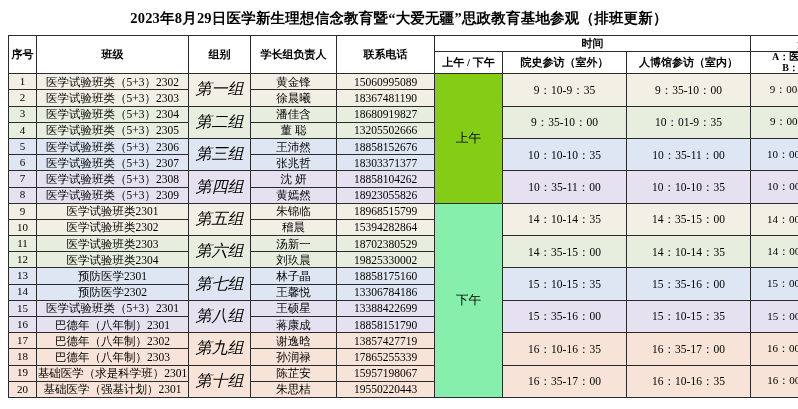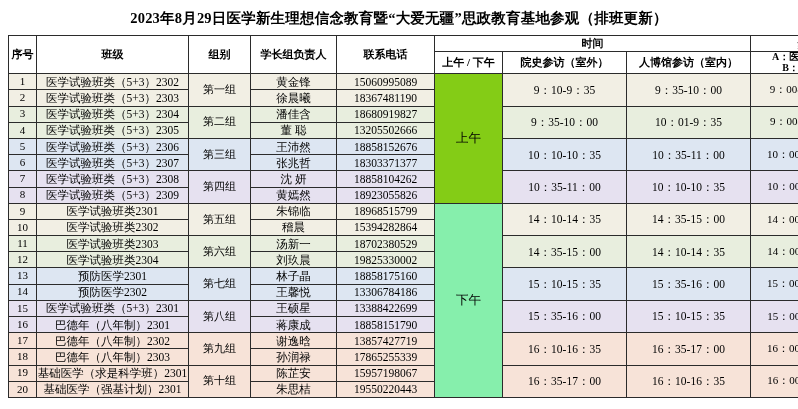--- a/index.html
+++ b/index.html
@@ -45,21 +45,21 @@
   .h-group{width:62px;}
   .h-leader{width:86px;}
   .h-phone{width:98px;}
   .h-ampm{width:68px;}
   .h-visit1{width:124px;}
   .h-visit2{width:124px;}
   .h-place{width:140px;}
   .cls{font-size:11.5px;}
   .name{font-size:11.5px;}
   .phone{font-size:11.5px;font-family:"Liberation Serif", serif;}
-  .grp{font-size:11px;}
+  .grp{font-size:16px;font-style:italic;}
   .ampm{font-size:12.5px;font-weight:normal;}
   .place-head{font-size:11.5px;}
   .place-note{
     font-size:10px;
     text-align:left;
     padding:1px 3px;
     line-height:1.25;
     white-space:normal;
   }
   .time-cell{font-size:11.5px;}

